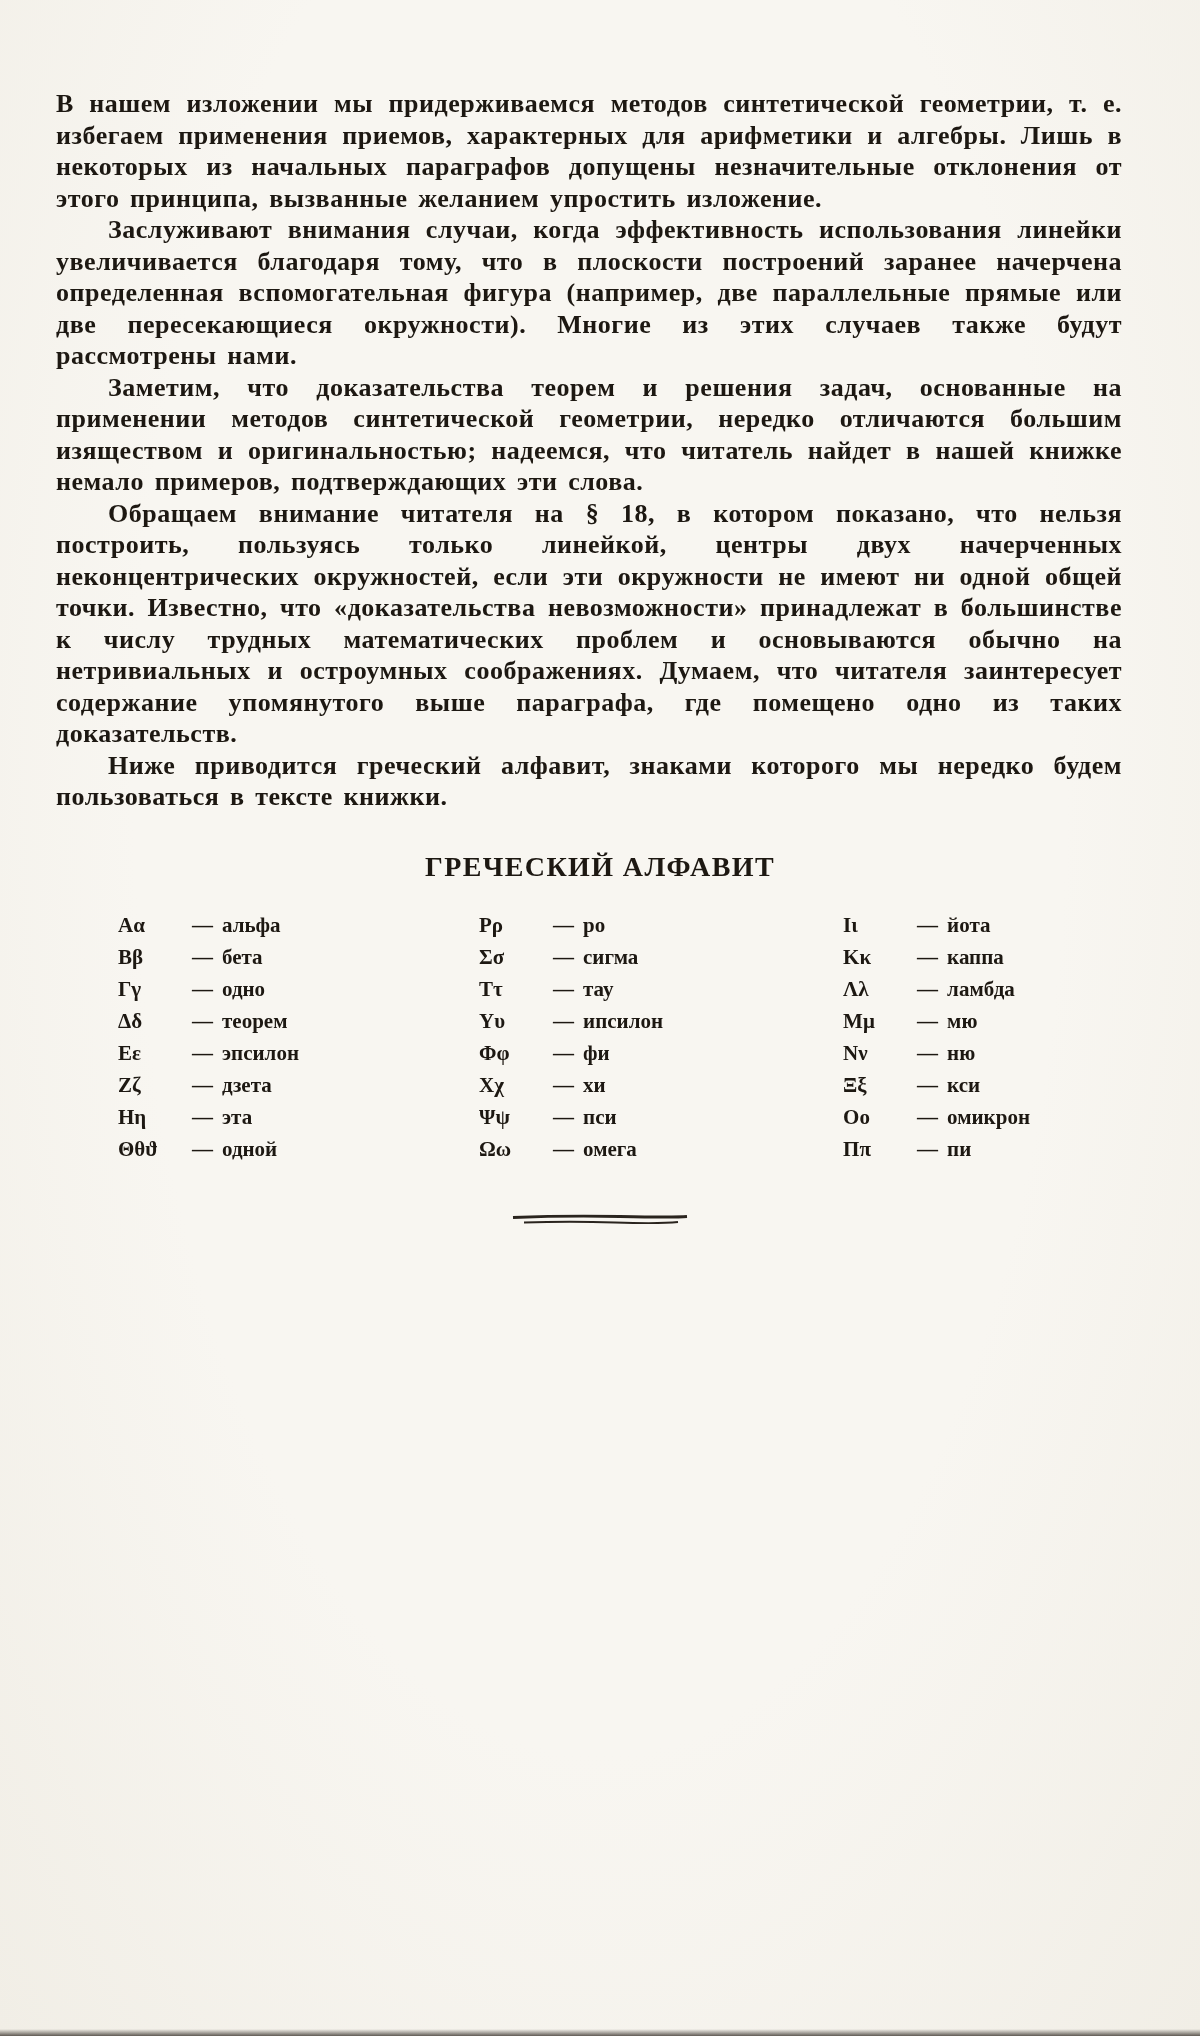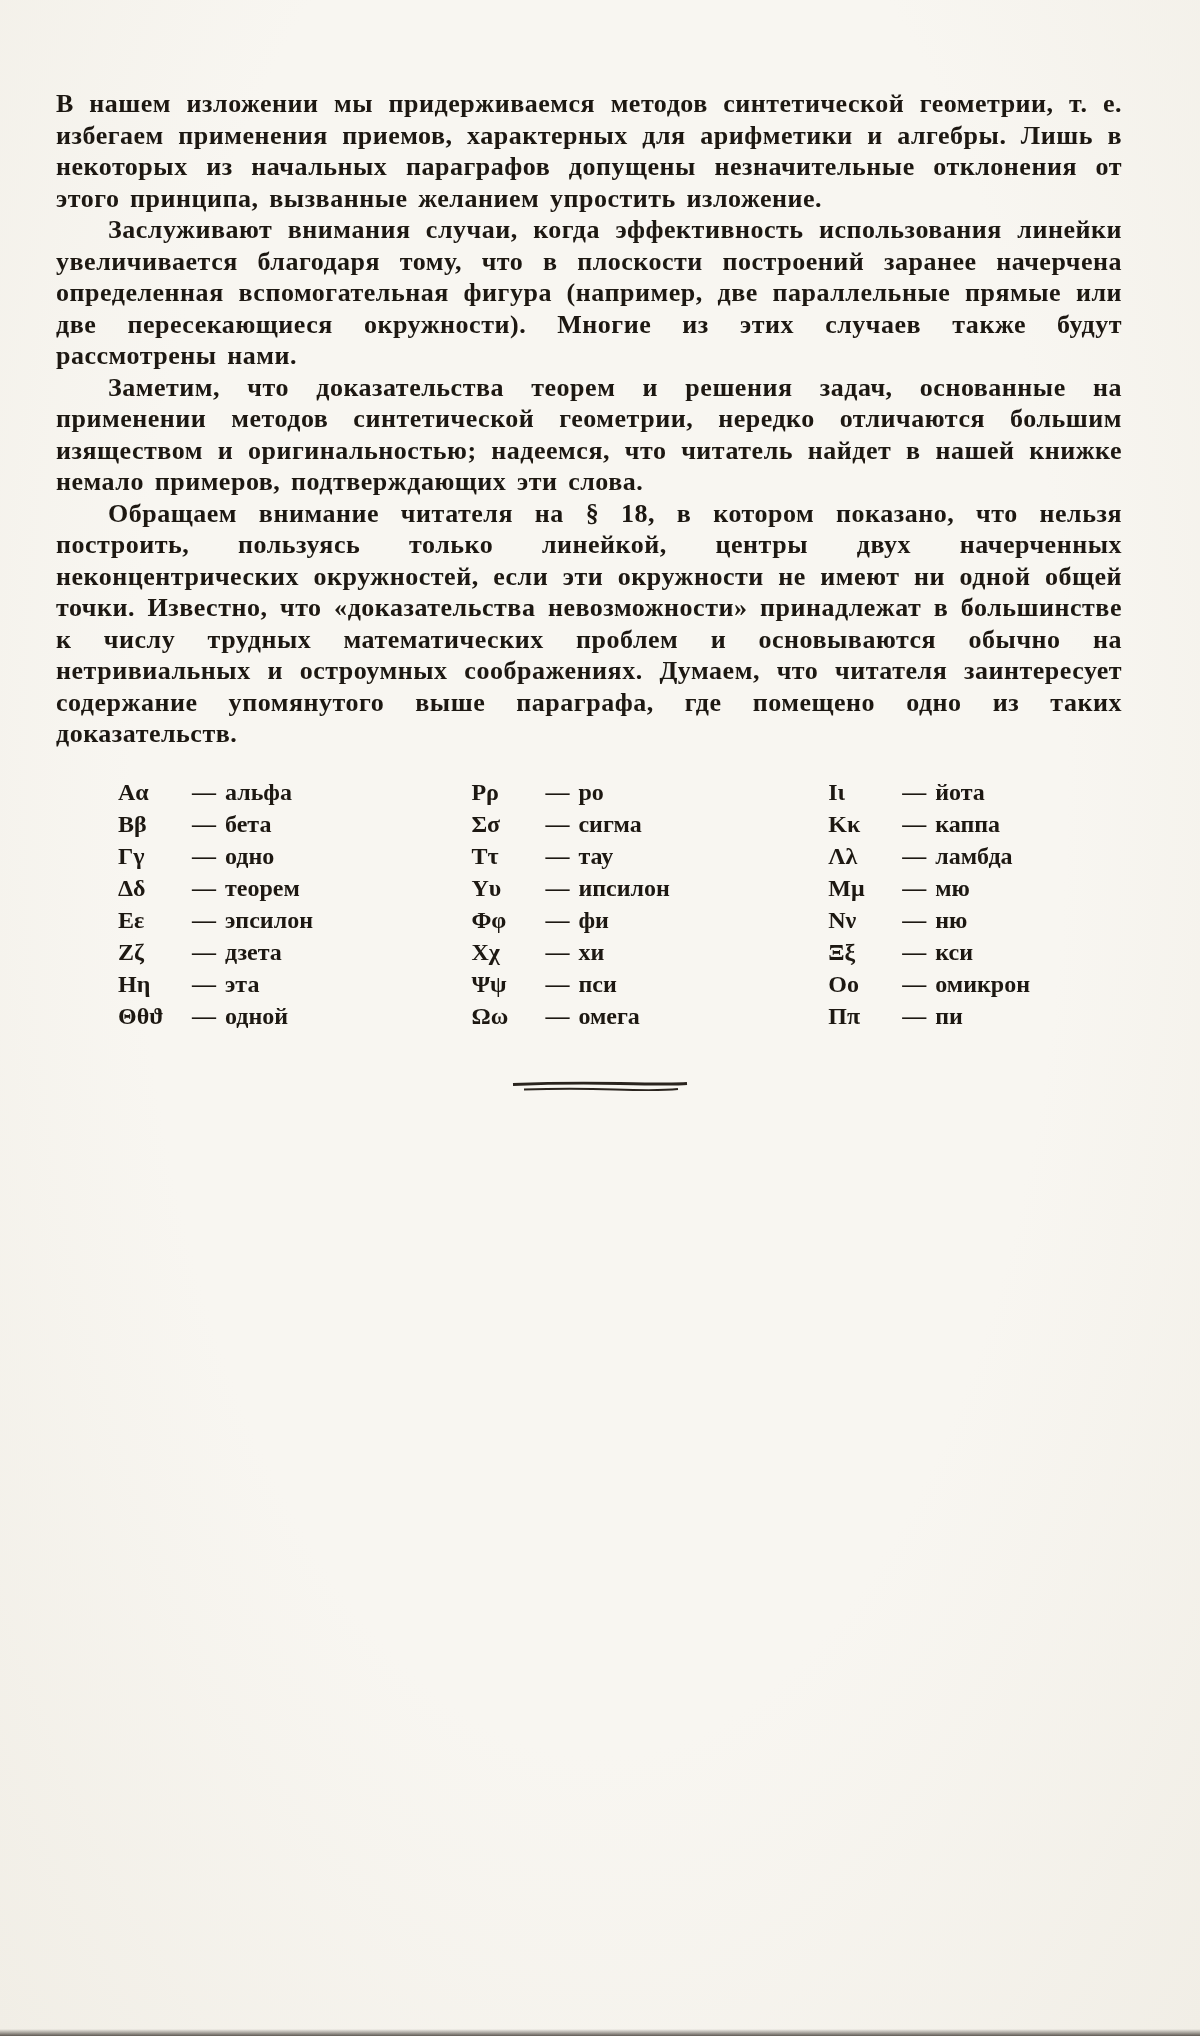--- a/index.html
+++ b/index.html
@@ -38,21 +38,21 @@
     font-size: 28px;
     font-weight: bold;
     letter-spacing: 0.05em;
   }
 
   .alphabet {
     display: flex;
     justify-content: space-between;
     margin-top: 26px;
     padding: 0 170px 0 118px;
-    font-size: 24px;
+    font-size: 21px;
     line-height: 32px;
   }
 
   .col { display: flex; flex-direction: column; }
 
   .row { white-space: nowrap; }
 
   .letters {
     display: inline-block;
     min-width: 74px;
@@ -87,22 +87,24 @@
 </head>
 <body>
 
 <div class="page">
 
   <main class="text-block">
     <p class="para">В нашем изложении мы придерживаемся методов синтетической геометрии, т. е. избегаем применения приемов, характерных для арифметики и алгебры. Лишь в некоторых из начальных параграфов допущены незначительные отклонения от этого принципа, вызванные желанием упростить изложение.</p>
     <p class="para">Заслуживают внимания случаи, когда эффективность использования линейки увеличивается благодаря тому, что в плоскости построений заранее начерчена определенная вспомогательная фигура (например, две параллельные прямые или две пересекающиеся окружности). Многие из этих случаев также будут рассмотрены нами.</p>
     <p class="para">Заметим, что доказательства теорем и решения задач, основанные на применении методов синтетической геометрии, нередко отличаются большим изяществом и оригинальностью; надеемся, что читатель найдет в нашей книжке немало примеров, подтверждающих эти слова.</p>
     <p class="para">Обращаем внимание читателя на § 18, в котором показано, что нельзя построить, пользуясь только линейкой, центры двух начерченных неконцентрических окружностей, если эти окружности не имеют ни одной общей точки. Известно, что «доказательства невозможности» принадлежат в большинстве к числу трудных математических проблем и основываются обычно на нетривиальных и остроумных соображениях. Думаем, что читателя заинтересует содержание упомянутого выше параграфа, где помещено одно из таких доказательств.</p>
+    <p class="para">Ниже приводится греческий алфавит, знаками которого мы нередко будем пользоваться в тексте книжки.</p>
   </main>
 
+  <h1 class="alphabet-title">ГРЕЧЕСКИЙ АЛФАВИТ</h1>
 
   <section class="alphabet">
 
     <div class="col">
       <div class="row"><span class="letters">Αα</span><span class="dash">—</span><span class="lname">альфа</span></div>
       <div class="row"><span class="letters">Ββ</span><span class="dash">—</span><span class="lname">бета</span></div>
       <div class="row"><span class="letters">Γγ</span><span class="dash">—</span><span class="lname">одно</span></div>
       <div class="row"><span class="letters">Δδ</span><span class="dash">—</span><span class="lname">теорем</span></div>
       <div class="row"><span class="letters">Εε</span><span class="dash">—</span><span class="lname">эпсилон</span></div>
       <div class="row"><span class="letters">Ζζ</span><span class="dash">—</span><span class="lname">дзета</span></div>

